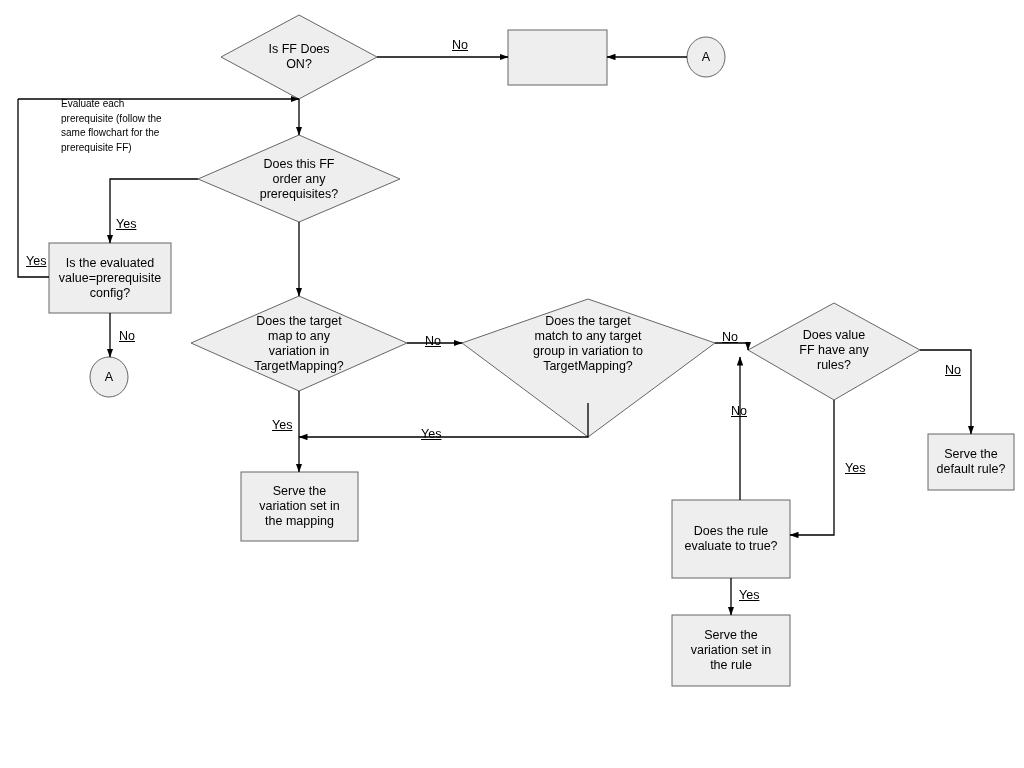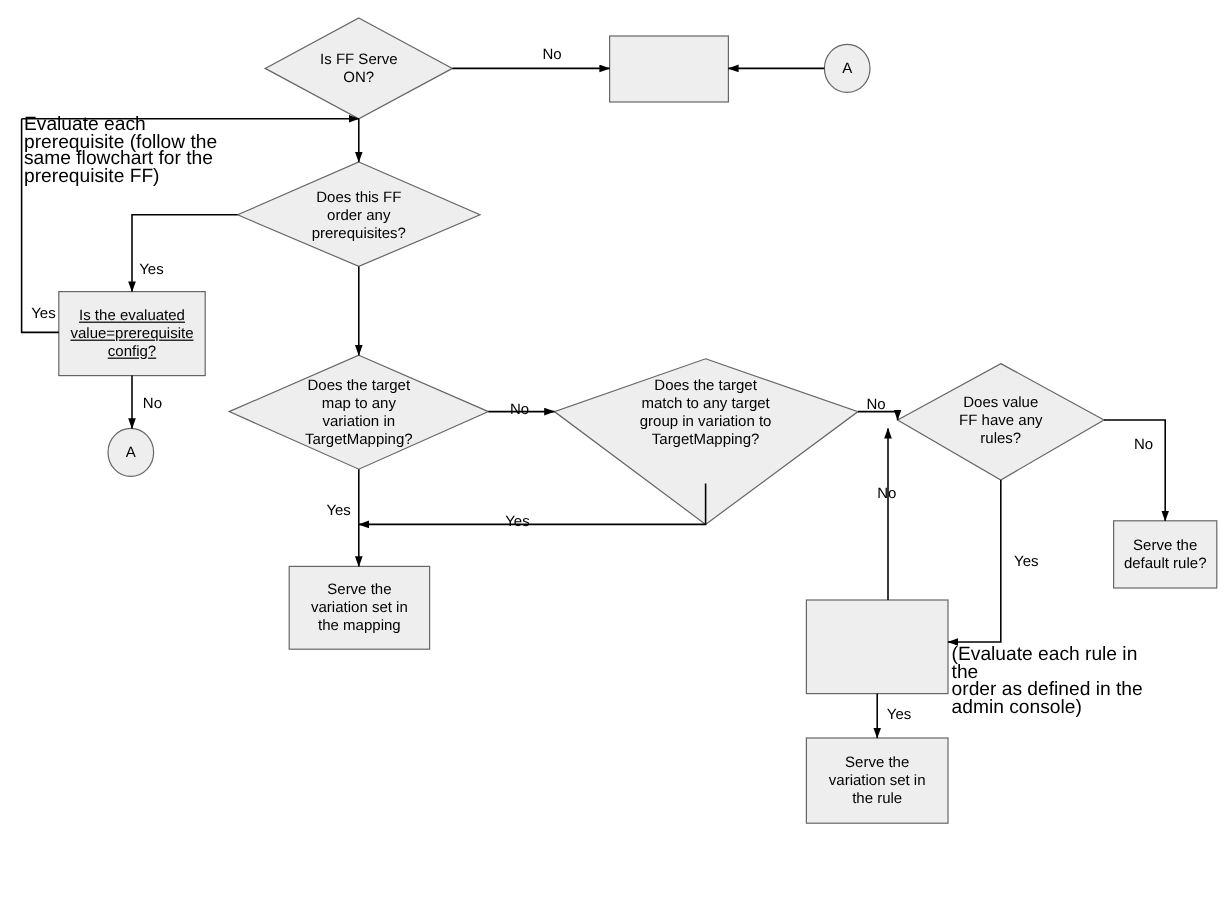--- a/index.html
+++ b/index.html
@@ -35,27 +35,29 @@
     line-height: 15px;
     pointer-events: none;
     white-space: pre-line;
   }
   .edge-label {
     position: absolute;
     font-size: 12.5px;
     color: #000000;
     line-height: 15px;
     white-space: pre;
+    text-decoration: underline;
   }
   .note-text {
     position: absolute;
-    font-size: 16px;
+    font-size: 10px;
     color: #000000;
     line-height: 14.5px;
     white-space: pre-line;
+    padding-left: 41px;
   }
 </style>
 </head>
 <body>
 
 <div id="canvas">
 
   <svg id="flow-svg" viewBox="0 0 1024 768" xmlns="http://www.w3.org/2000/svg">
     <defs>
       <marker id="arrow" markerWidth="10" markerHeight="10" refX="8.5" refY="3.2" orient="auto" markerUnits="userSpaceOnUse">
@@ -116,31 +118,31 @@
 
     <path d="M740,500 L740,357" fill="none" stroke="#000000" stroke-width="1.3" marker-end="url(#arrow)"></path>
 
     <path d="M920,350 L971,350 L971,434" fill="none" stroke="#000000" stroke-width="1.3" marker-end="url(#arrow)"></path>
 
     <path d="M834,400 L834,535 L790,535" fill="none" stroke="#000000" stroke-width="1.3" marker-end="url(#arrow)"></path>
 
     <path d="M731,578 L731,615" fill="none" stroke="#000000" stroke-width="1.3" marker-end="url(#arrow)"></path>
   </svg>
 
-  <div class="node-text" style="left:236px; top:32px; width:126px; height:50px;">Is FF Serve
+  <div class="node-text" style="left:236px; top:32px; width:126px; height:50px;">Is FF Does
 ON?</div>
 
 
   <div class="node-text" style="left:687px; top:37px; width:38px; height:40px;">A</div>
 
   <div class="node-text" style="left:226px; top:156px; width:146px; height:46px;">Does this FF
 order any
 prerequisites?</div>
 
-  <div class="node-text" style="left:49px; top:243px; width:122px; height:70px;text-decoration:underline;">Is the evaluated
+  <div class="node-text" style="left:49px; top:243px; width:122px; height:70px;">Is the evaluated
 value=prerequisite
 config?</div>
 
   <div class="node-text" style="left:90px; top:357px; width:38px; height:40px;">A</div>
 
   <div class="node-text" style="left:226px; top:313px; width:146px; height:62px;">Does the target
 map to any
 variation in
 TargetMapping?</div>
 
@@ -153,20 +155,22 @@
 FF have any
 rules?</div>
 
   <div class="node-text" style="left:241px; top:472px; width:117px; height:69px;">Serve the
 variation set in
 the mapping</div>
 
   <div class="node-text" style="left:928px; top:434px; width:86px; height:56px;">Serve the
 default rule?</div>
 
+  <div class="node-text" style="left:672px; top:500px; width:118px; height:78px;">Does the rule
+evaluate to true?</div>
 
   <div class="node-text" style="left:672px; top:615px; width:118px; height:71px;">Serve the
 variation set in
 the rule</div>
 
   <div class="edge-label" style="left:452px; top:38px;">No</div>
 
   <div class="edge-label" style="left:116px; top:217px;">Yes</div>
 
   <div class="edge-label" style="left:26px; top:254px;">Yes</div>
@@ -187,17 +191,14 @@
 
   <div class="edge-label" style="left:845px; top:461px;">Yes</div>
 
   <div class="edge-label" style="left:739px; top:588px;">Yes</div>
 
   <div class="note-text" style="left:20px; top:97px; width:190px;">Evaluate each
 prerequisite (follow the
 same flowchart for the
 prerequisite FF)</div>
 
-  <div class="note-text" style="left:793px; top:539px; width:160px;">(Evaluate each rule in the
-order as defined in the
-admin console)</div>
 
 </div>
 
 </body></html>

